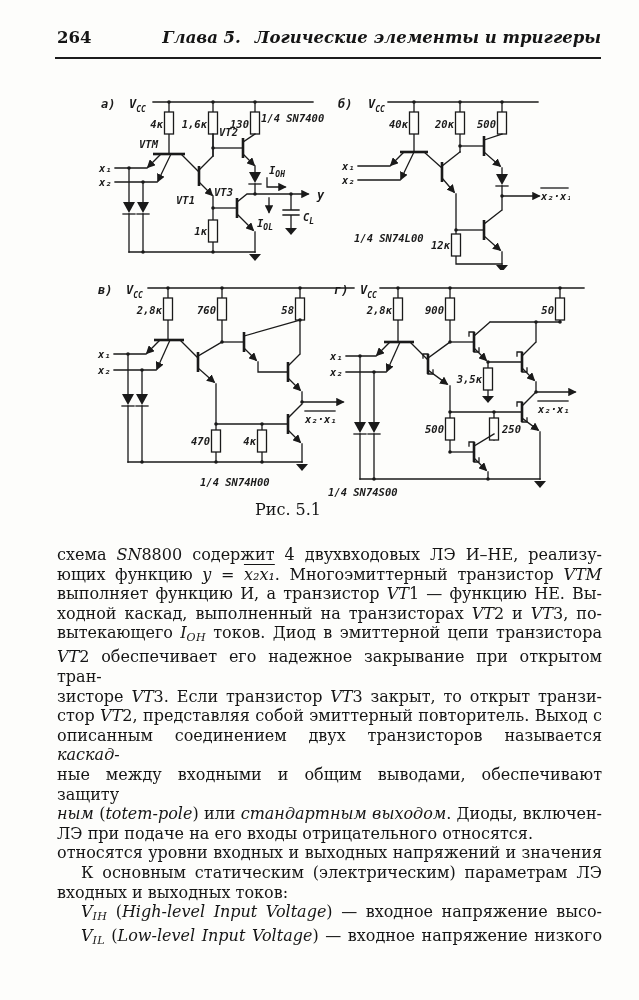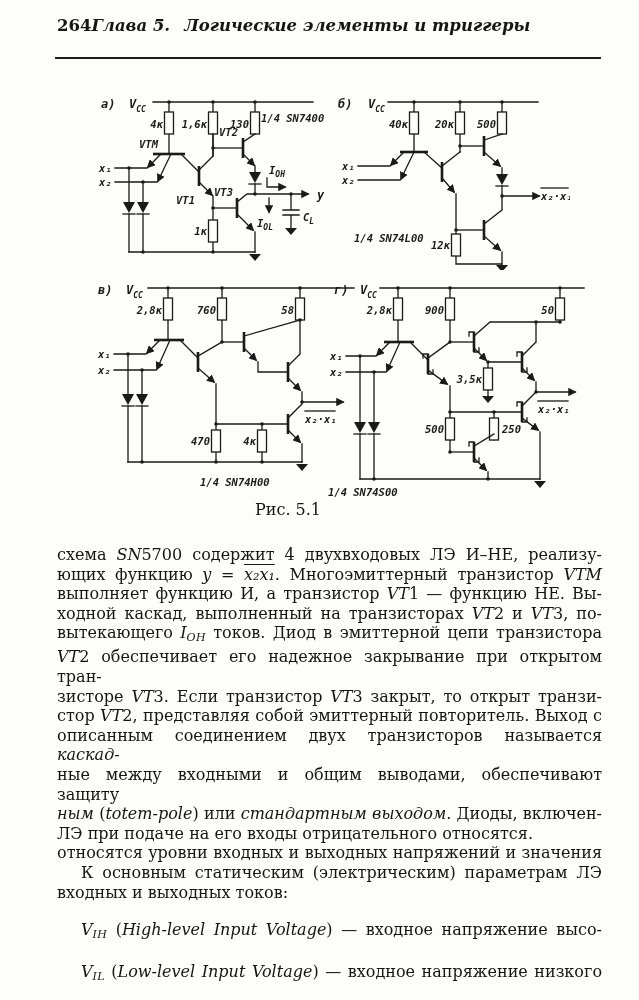--- a/index.html
+++ b/index.html
@@ -1,31 +1,31 @@
 <!DOCTYPE html>
 <html><head>
 <meta charset="utf-8">
 <style>
   html,body{margin:0;padding:0;background:#e8e8e8;}
   .page{position:relative;width:639px;height:1000px;background:#fdfdfb;color:#151515;
         font-family:"DejaVu Serif",serif;overflow:hidden;}
-  .header{position:absolute;top:16px;left:57px;width:544px;display:flex;
+  .header{position:absolute;top:28px;left:57px;width:544px;display:flex;justify-content:space-between;
           align-items:baseline;font-size:16.5px;}
   .pageno{font-weight:bold;}
   .chapline{font-weight:bold;font-style:italic;}
   .chapline .gap{display:inline-block;width:14px;}
   .rule{position:absolute;top:57px;left:55px;width:546px;height:2px;background:#1c1c1c;}
   .figure{position:absolute;top:88px;left:0;width:639px;height:452px;}
   .figure svg{position:absolute;}
   .caption{position:absolute;top:412px;left:0;width:576px;text-align:center;font-size:16px;}
   .body{position:absolute;top:545px;left:57px;width:545px;font-size:16px;line-height:19.6px;}
   .line{text-align:justify;text-align-last:justify;white-space:normal;}
   .line.last{text-align-last:left;}
   .line.ind{text-indent:24px;}
-  .para.sp{margin-top:18px;}
+  .para.sp{margin-top:0;}
   .m{font-style:italic;}
   .i{font-style:italic;}
   .msub{font-style:italic;font-size:11px;vertical-align:-2.5px;letter-spacing:.3px;}
   .ov{text-decoration:overline;}
   
   .w{stroke:#1a1a1a;stroke-width:1.3;fill:none;stroke-linecap:square;}
   .bb{stroke:#1a1a1a;stroke-width:2.6;fill:none;stroke-linecap:butt;}
   .d{fill:#1a1a1a;stroke:none;}
   .cmp{fill:#fdfdfb;stroke:#1a1a1a;stroke-width:1.3;}
   text.sch{font-family:"DejaVu Sans Mono",monospace;font-size:10.5px;font-weight:bold;
@@ -343,21 +343,21 @@
         <circle class="d" cx="234" cy="14" r="1.8"></circle>
       <polygon class="d" points="208,207 220,207 214,214"></polygon>
       <text class="sch" x="2" y="222">1/4 SN74S00</text>
     </svg>
 
     <div class="caption">Рис. 5.1</div>
   </div>
 
   <div class="body">
       <div class="para">
-        <div class="line"><span>схема </span><span class="m">SN</span><span>5700 содержит 4 двухвходовых ЛЭ И–НЕ, реализу-</span></div>
+        <div class="line"><span>схема </span><span class="m">SN</span><span>8800 содержит 4 двухвходовых ЛЭ И–НЕ, реализу-</span></div>
         <div class="line"><span>ющих функцию </span><span class="m">y</span><span> = </span><span class="m ov">x₂x₁</span><span>. Многоэмиттерный транзистор </span><span class="m">VTM</span></div>
         <div class="line"><span>выполняет функцию И, а транзистор </span><span class="m">VT</span><span>1 — функцию НЕ. Вы-</span></div>
         <div class="line"><span>ходной каскад, выполненный на транзисторах </span><span class="m">VT</span><span>2 и </span><span class="m">VT</span><span>3, по-</span></div>
         <div class="line"><span>вытекающего </span><span class="m">I</span><span class="msub">OH</span><span> токов. Диод в эмиттерной цепи транзистора</span></div>
         <div class="line"><span class="m">VT</span><span>2 обеспечивает его надежное закрывание при открытом тран-</span></div>
         <div class="line"><span>зисторе </span><span class="m">VT</span><span>3. Если транзистор </span><span class="m">VT</span><span>3 закрыт, то открыт транзи-</span></div>
         <div class="line"><span>стор </span><span class="m">VT</span><span>2, представляя собой эмиттерный повторитель. Выход с</span></div>
         <div class="line"><span>описанным соединением двух транзисторов называется </span><span class="i">каскад-</span></div>
         <div class="line"><span>ные между входными и общим выводами, обеспечивают защиту</span></div>
         <div class="line"><span class="i">ным</span><span> (</span><span class="i">totem-pole</span><span>) или </span><span class="i">стандартным выходом</span><span>. Диоды, включен-</span></div>

